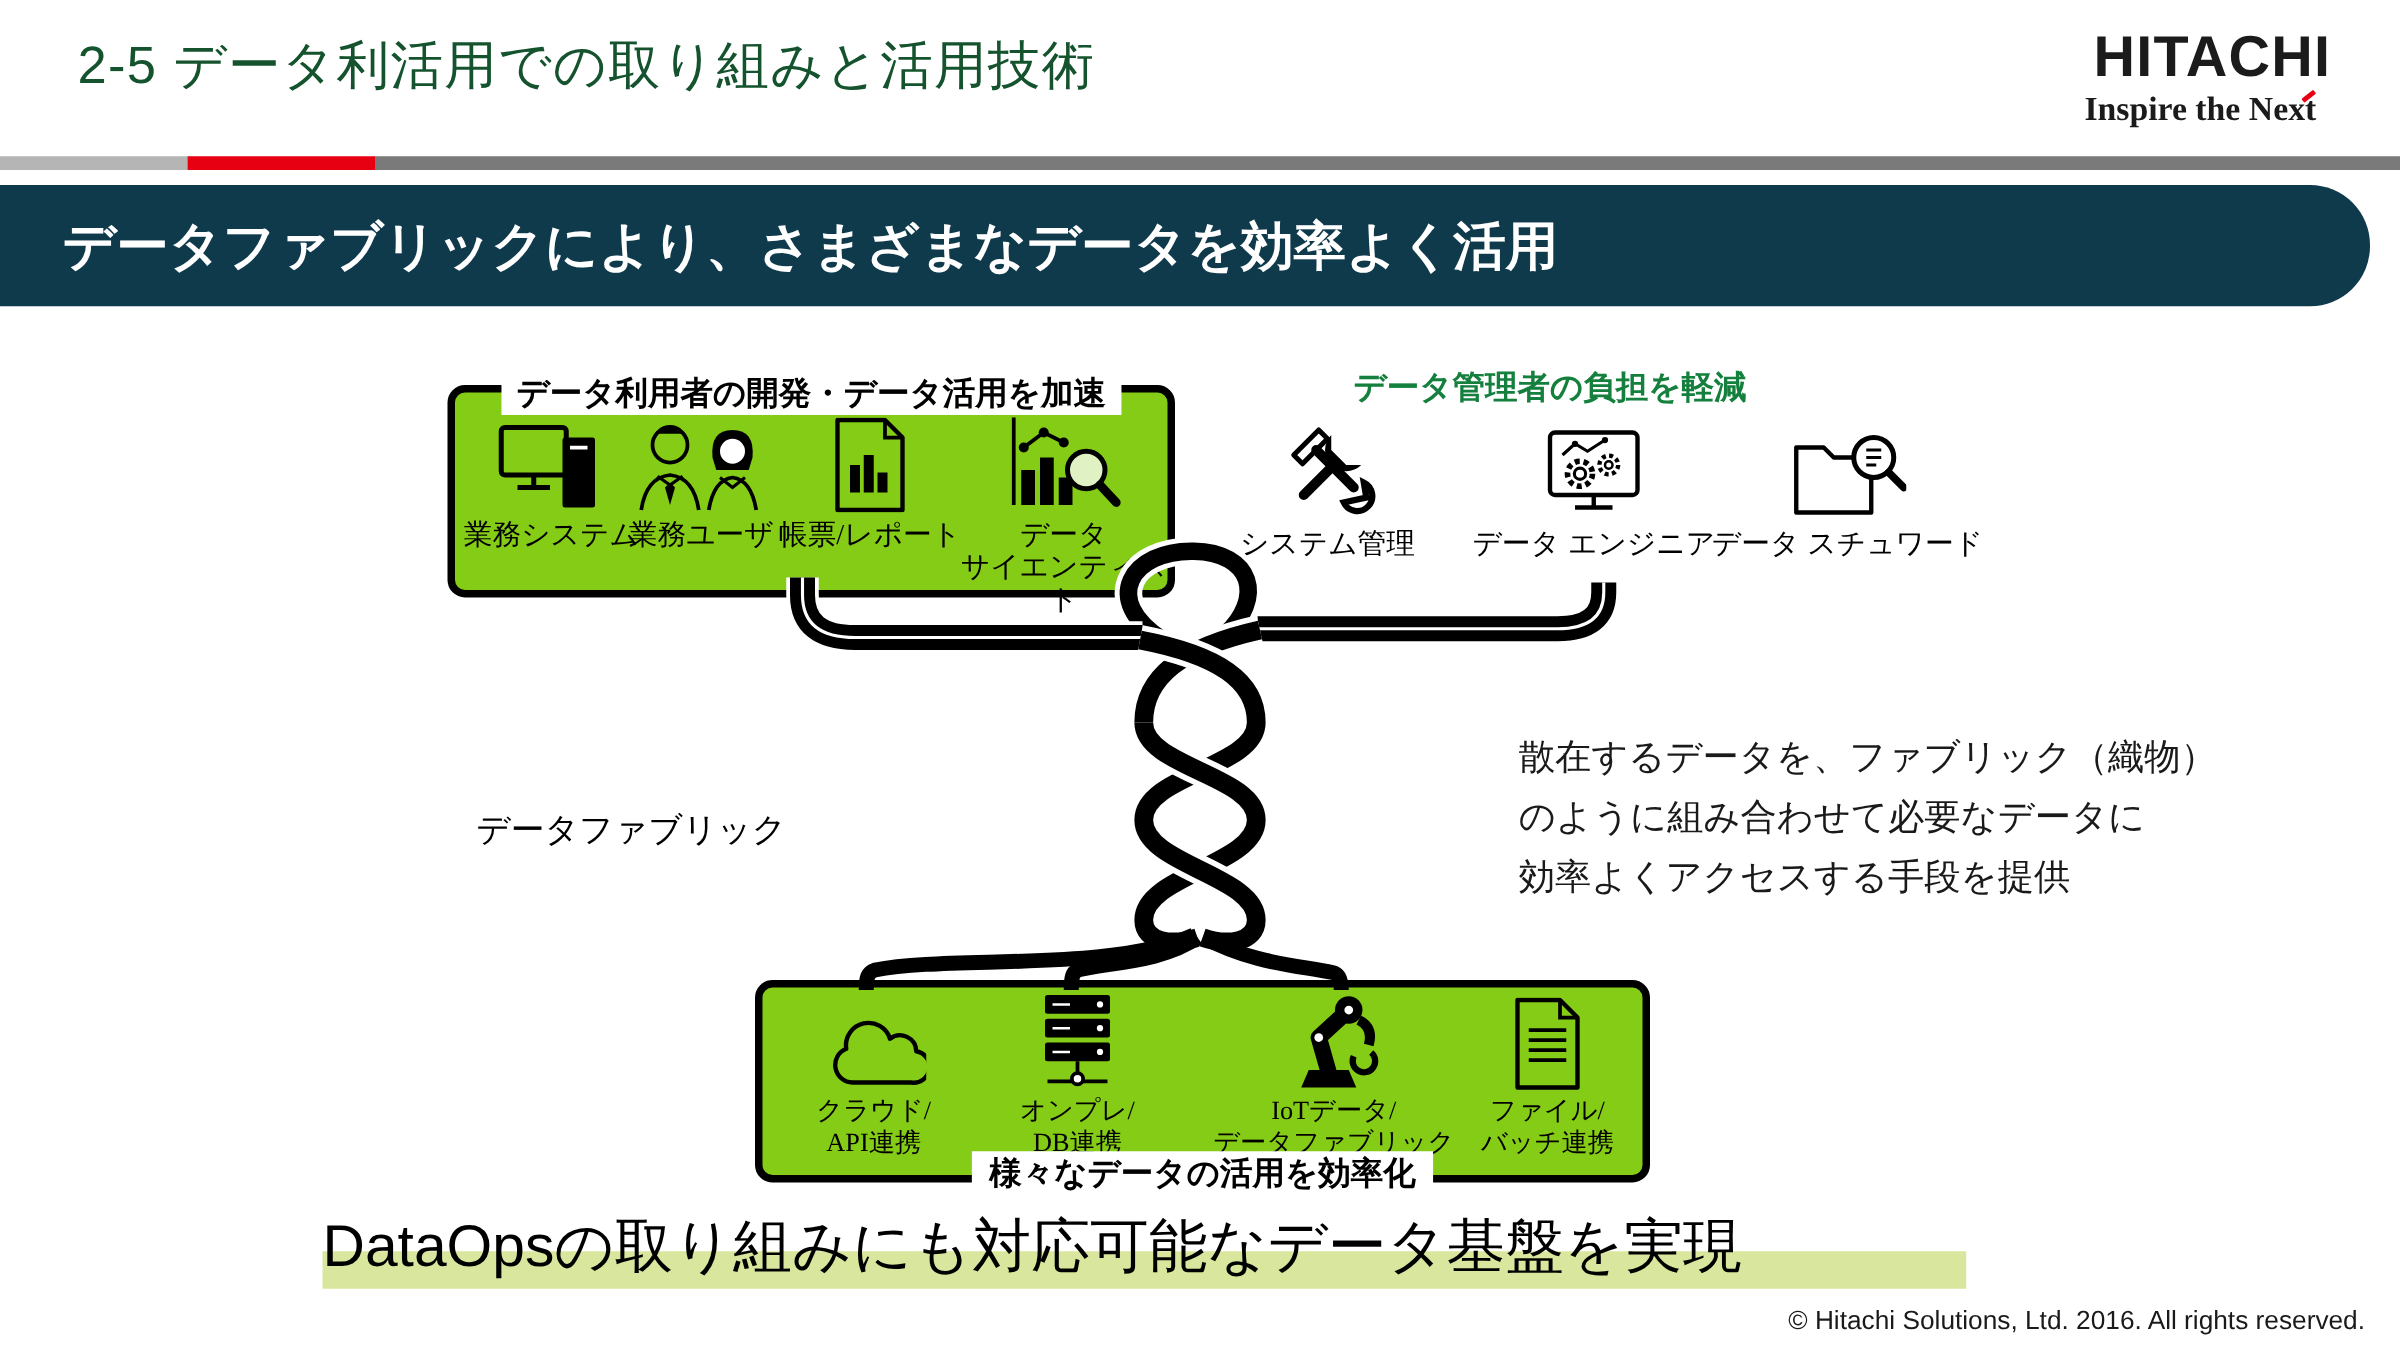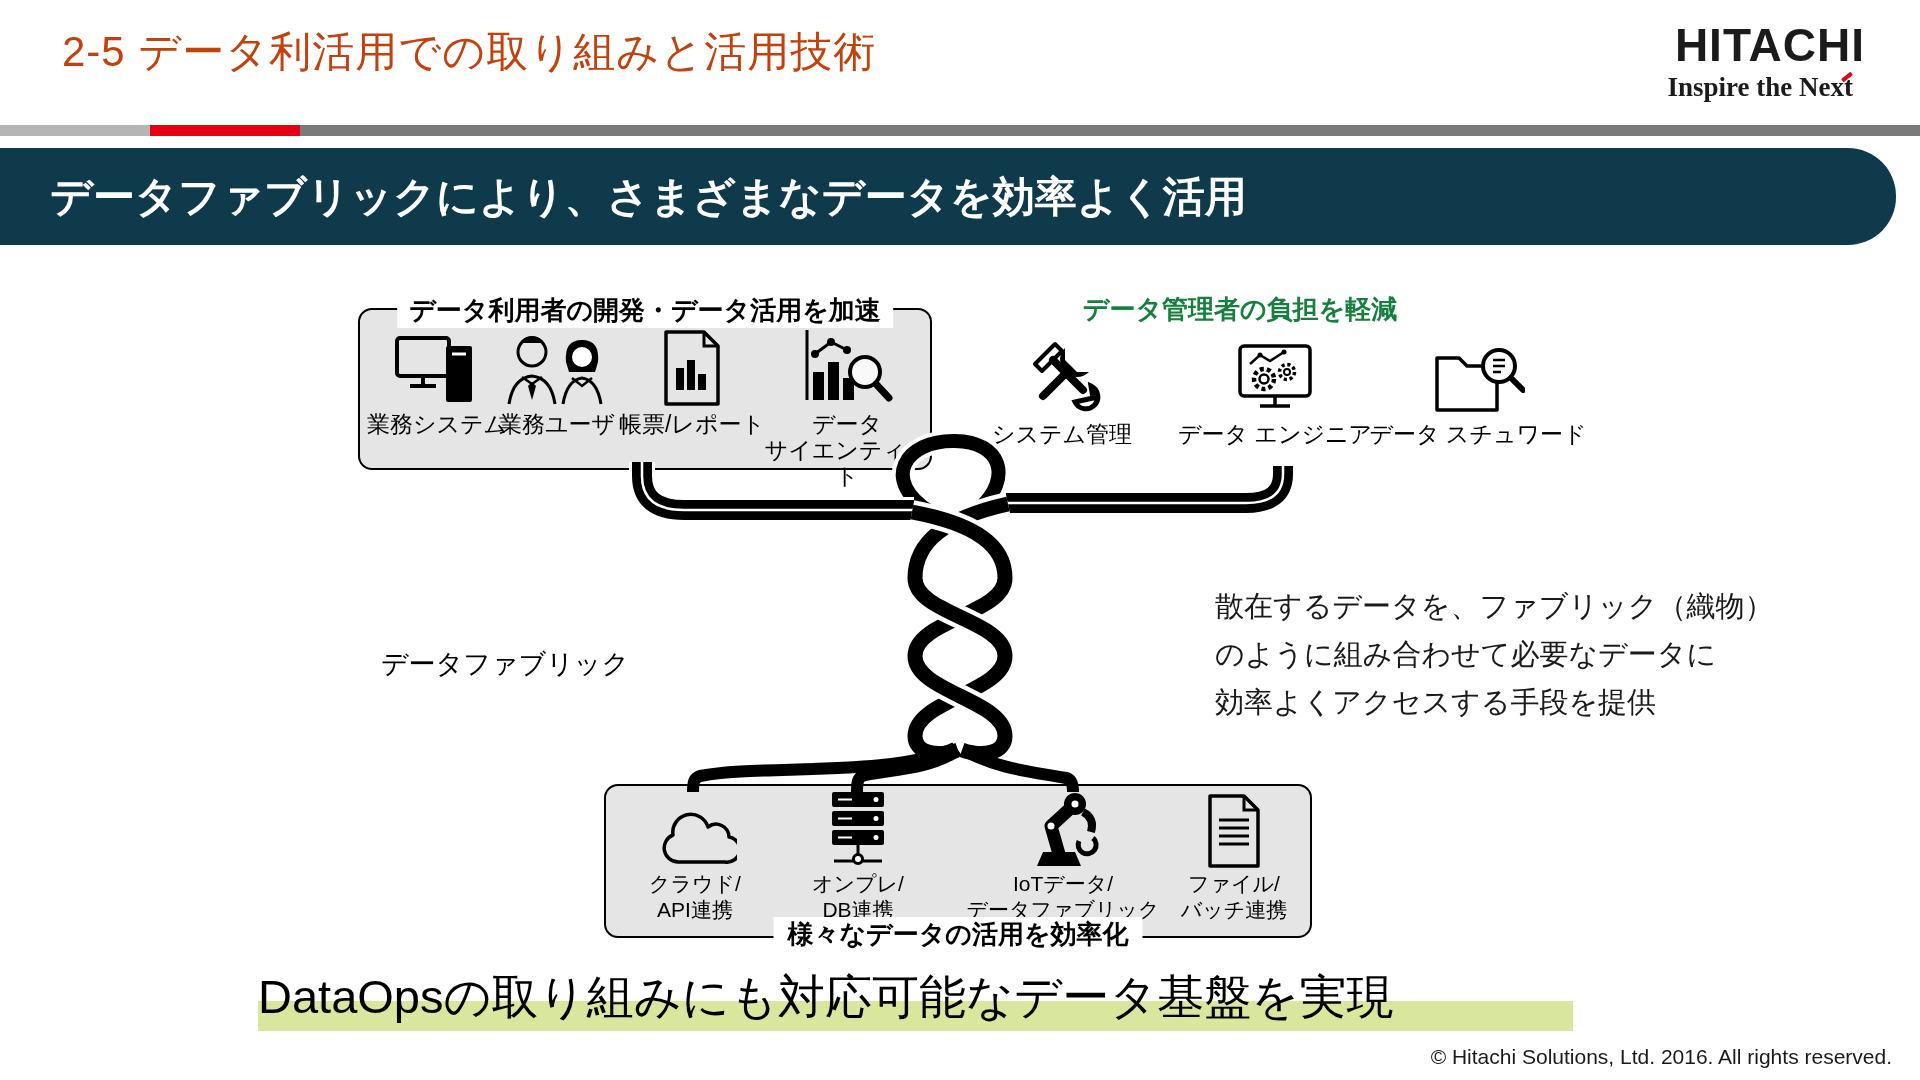--- a/index.html
+++ b/index.html
@@ -1,40 +1,40 @@
 <!DOCTYPE html>
 <html><head>
 <meta charset="utf-8">
 <style>
   html,body{margin:0;padding:0;background:#fff;}
   .slide{position:relative;width:1920px;height:1080px;background:#fff;overflow:hidden;
          font-family:"Liberation Sans",sans-serif;color:#111;}
 
   
   .page-title{position:absolute;left:62px;top:24px;font-size:42px;font-weight:500;
-              letter-spacing:1px;color:#c2410c;white-space:nowrap;}
+              letter-spacing:1px;color:#14532d;white-space:nowrap;}
   .logo{position:absolute;right:55px;top:22px;text-align:right;}
   .logo .brand{font-size:46px;font-weight:bold;letter-spacing:1px;color:#1b1b1b;line-height:1;}
   .logo .tagline{font-family:"Liberation Serif",serif;font-weight:bold;font-size:27px;
                  color:#1b1b1b;margin-top:4px;white-space:nowrap;}
   .red-accent{position:relative;display:inline-block;width:12px;height:4px;background:#e60012;
               transform:rotate(-38deg);left:-12px;top:-17px;border-radius:1px;}
   .divider{position:absolute;left:0;top:125px;width:1920px;height:11px;font-size:0;}
   .divider .seg{display:inline-block;height:11px;vertical-align:top;}
   .seg1{width:150px;background:#b5b5b5;}
   .seg2{width:150px;background:#e60012;}
   .seg3{width:1620px;background:#7a7a7a;}
 
   
   .banner{position:absolute;left:0;top:148px;width:1876px;height:97px;background:#0e3a4c;
           border-radius:0 48px 48px 0;display:flex;align-items:center;padding-left:20px;}
   .banner span{color:#fff;font-size:42px;font-weight:bold;margin-left:30px;white-space:nowrap;}
 
   
-  .box{position:absolute;background:#e5e5e5;border:2px solid #000000;border-radius:14px;}
+  .box{position:absolute;background:#84cc16;border:6px solid #000000;border-radius:14px;font-family:Liberation Serif, serif;}
   .box-users{left:358px;top:308px;width:570px;height:158px;}
   .box-title{position:absolute;top:-17px;left:50%;transform:translateX(-50%);background:#fff;
              padding:0 12px;font-size:26px;font-weight:bold;white-space:nowrap;color:#000;}
   .col{position:absolute;transform:translateX(-50%);text-align:center;}
   .icon-area{display:flex;align-items:flex-end;justify-content:center;height:78px;}
   .lbl{display:block;margin-top:5px;font-size:23px;line-height:26px;color:#000;
        white-space:pre-line;}
   .box-users .col{top:18px;width:170px;}
 
   .admins-title{position:absolute;left:1240px;top:292px;transform:translateX(-50%);

